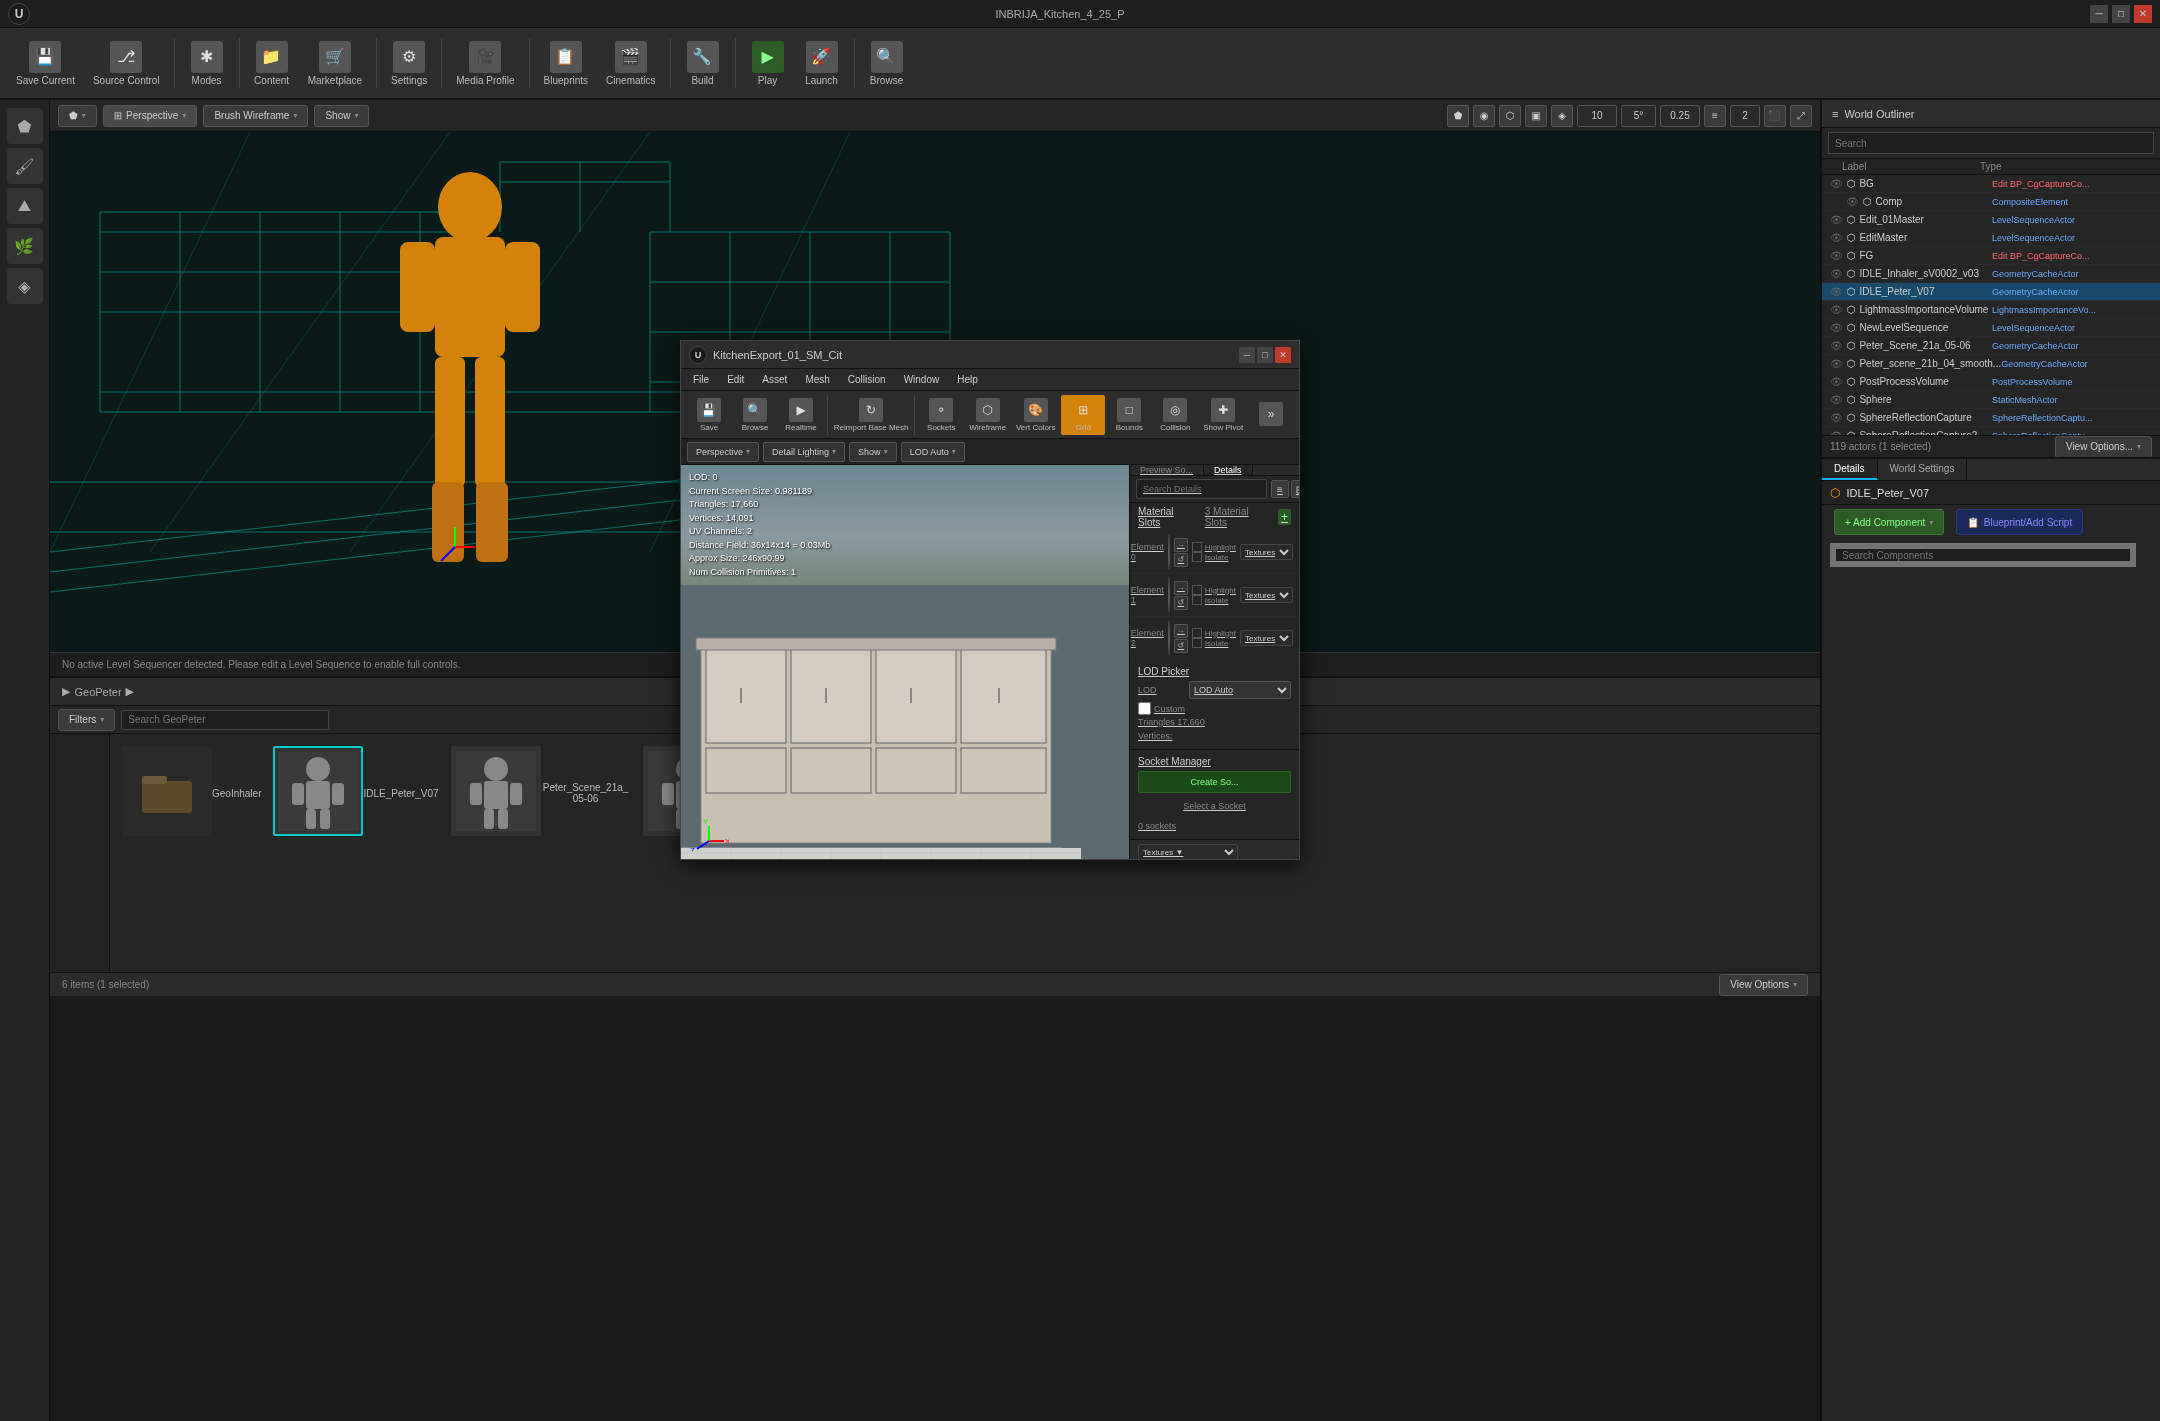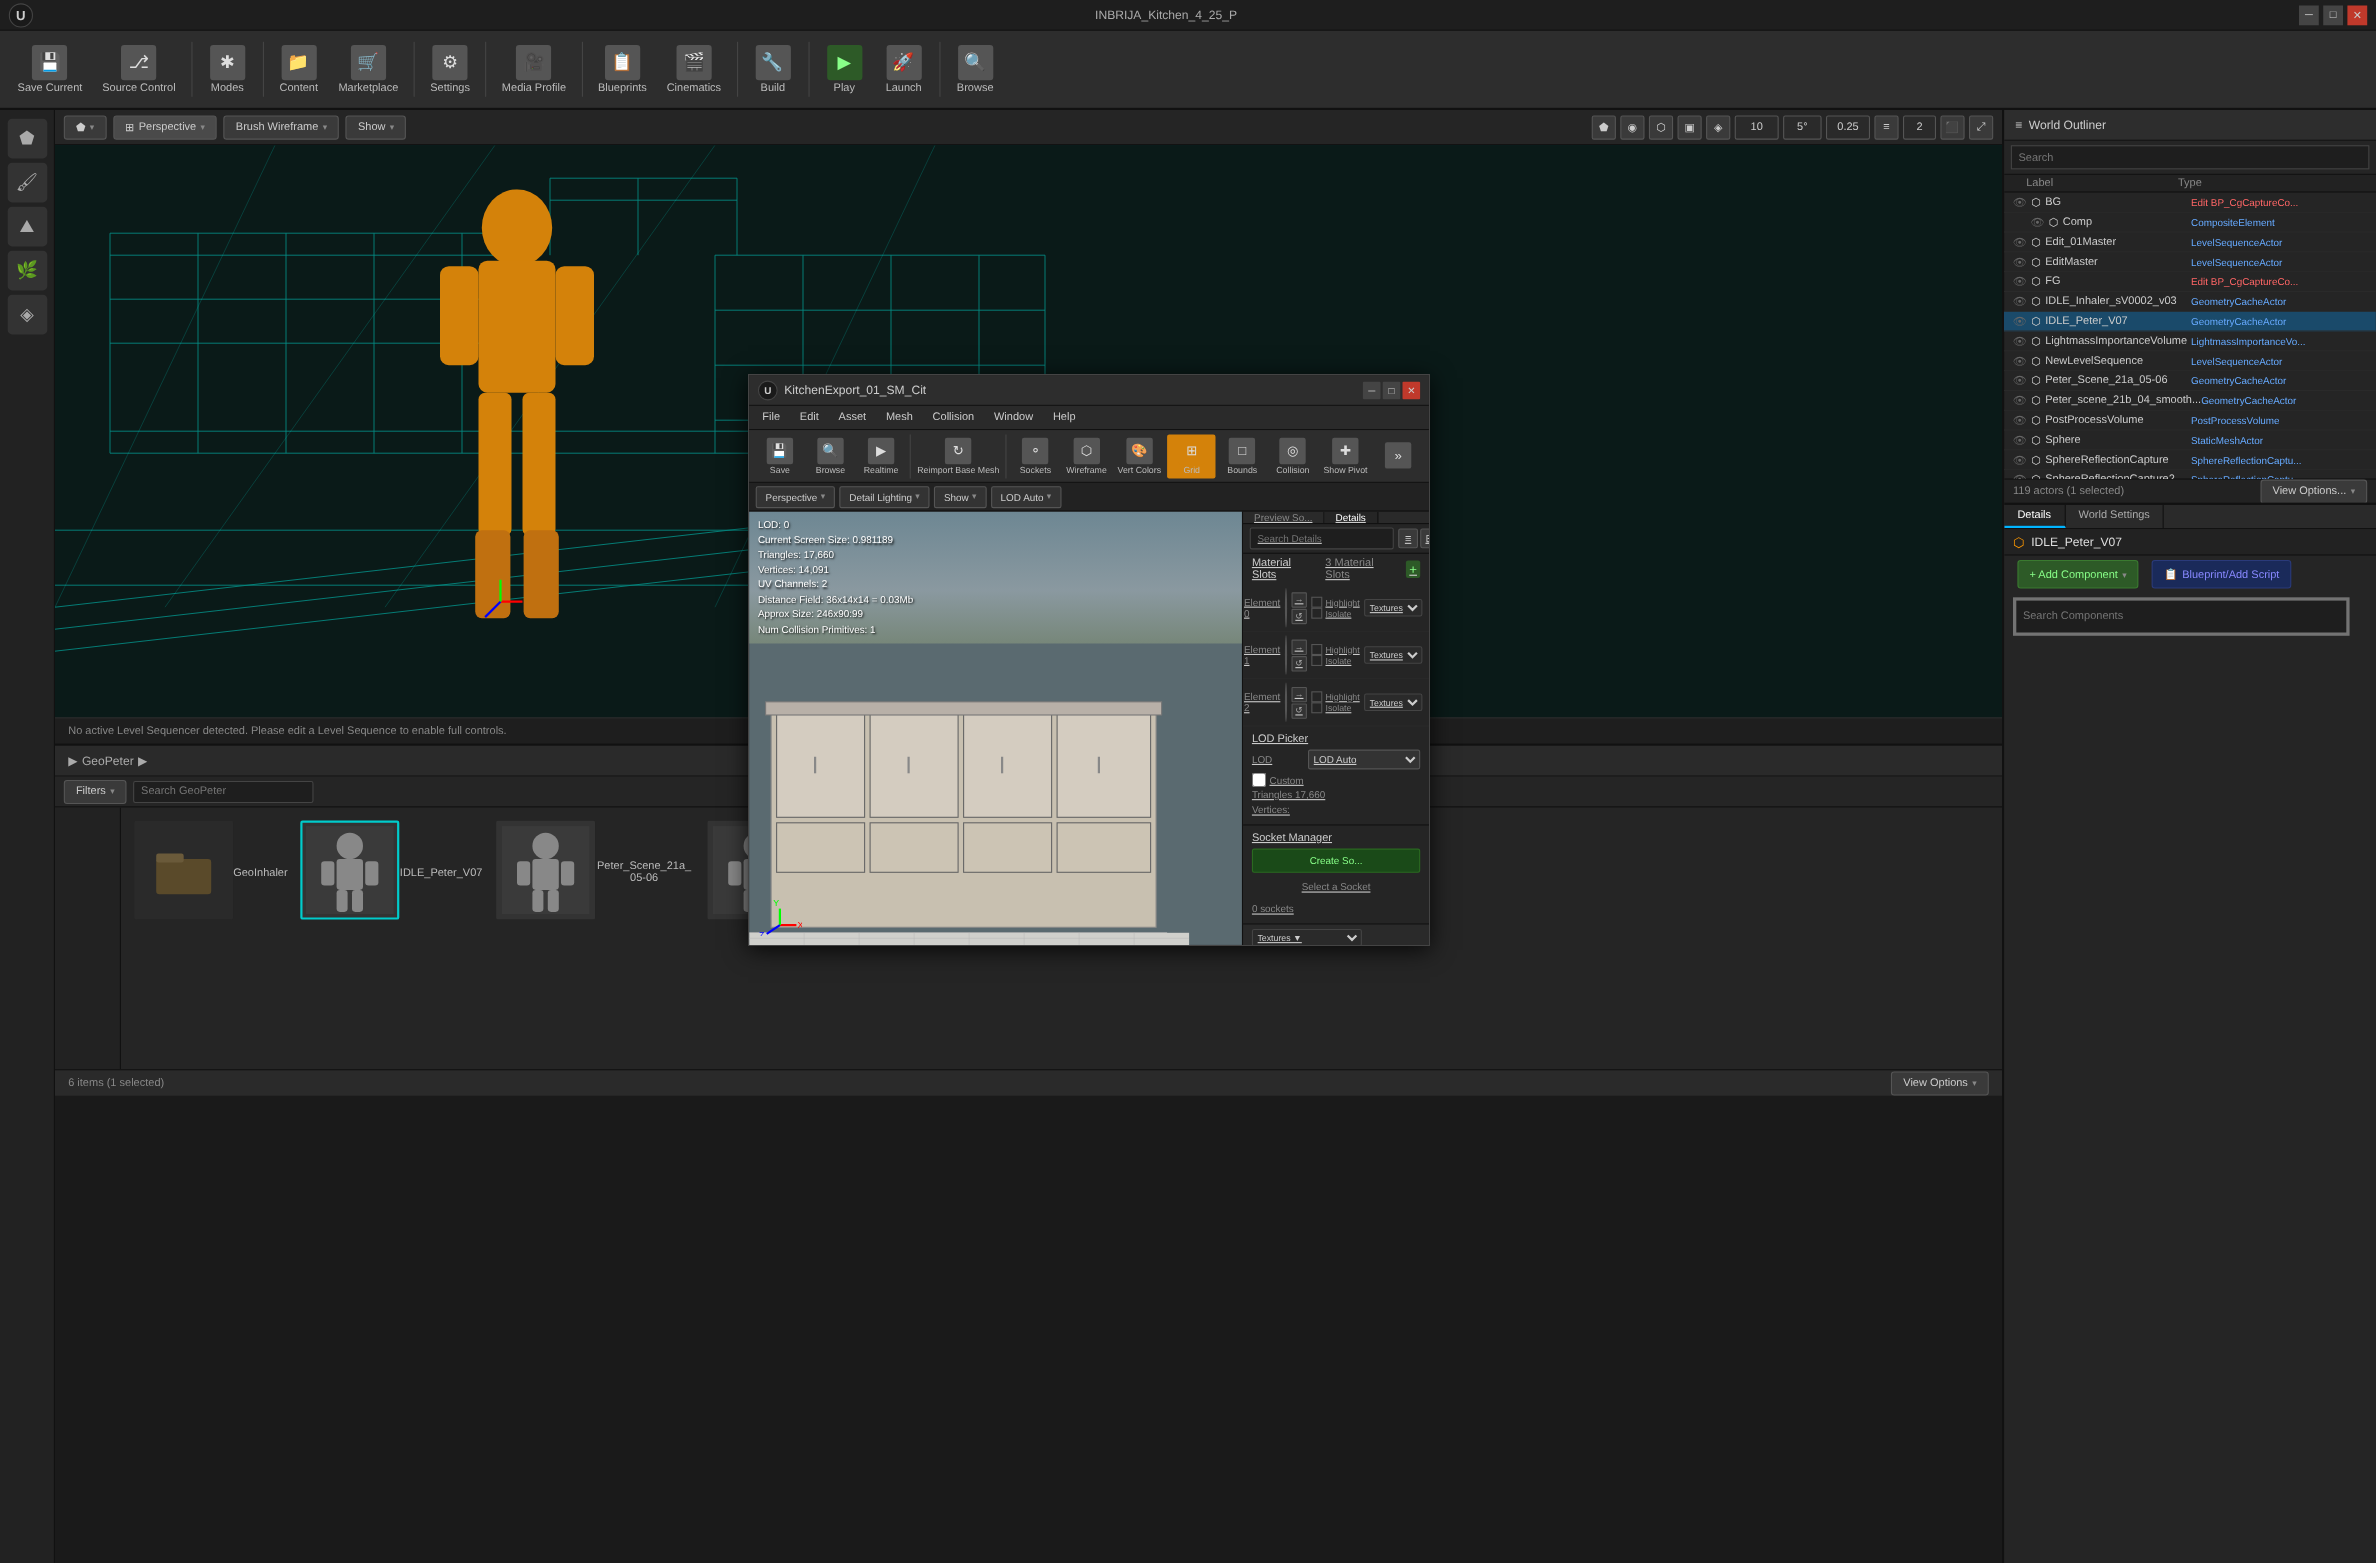--- a/index.html
+++ b/index.html
@@ -227,21 +227,21 @@
       border-bottom: 1px solid #111;
     }
     .cb-search {
       height: 20px;
       background: #1e1e1e;
       border: 1px solid #444;
       color: #ccc;
       padding: 0 6px;
       font-size: 10px;
       border-radius: 2px;
-      width: 164px;
+      width: 208px;
     }
     .cb-content {
       flex: 1;
       display: flex;
       overflow: hidden;
     }
     .cb-left-panel {
       width: 60px;
       background: #222;
       border-right: 1px solid #111;
@@ -423,23 +423,23 @@
       cursor: pointer;
       display: flex; align-items: center; gap: 4px;
     }
     .btn-row {
       display: flex;
       align-items: center;
       padding: 0 4px 4px;
       gap: 4px;
     }
     .components-search {
-      height: 35px;
+      height: 24px;
       background: #1e1e1e;
-      border: 3px solid #737373;
+      border: 6px solid #737373;
       color: #ccc;
       padding: 0 6px;
       font-size: 10px;
       width: 100%;
       margin: 0 8px 4px;
     }
 
     
     .mesh-dialog {
       position: absolute;

